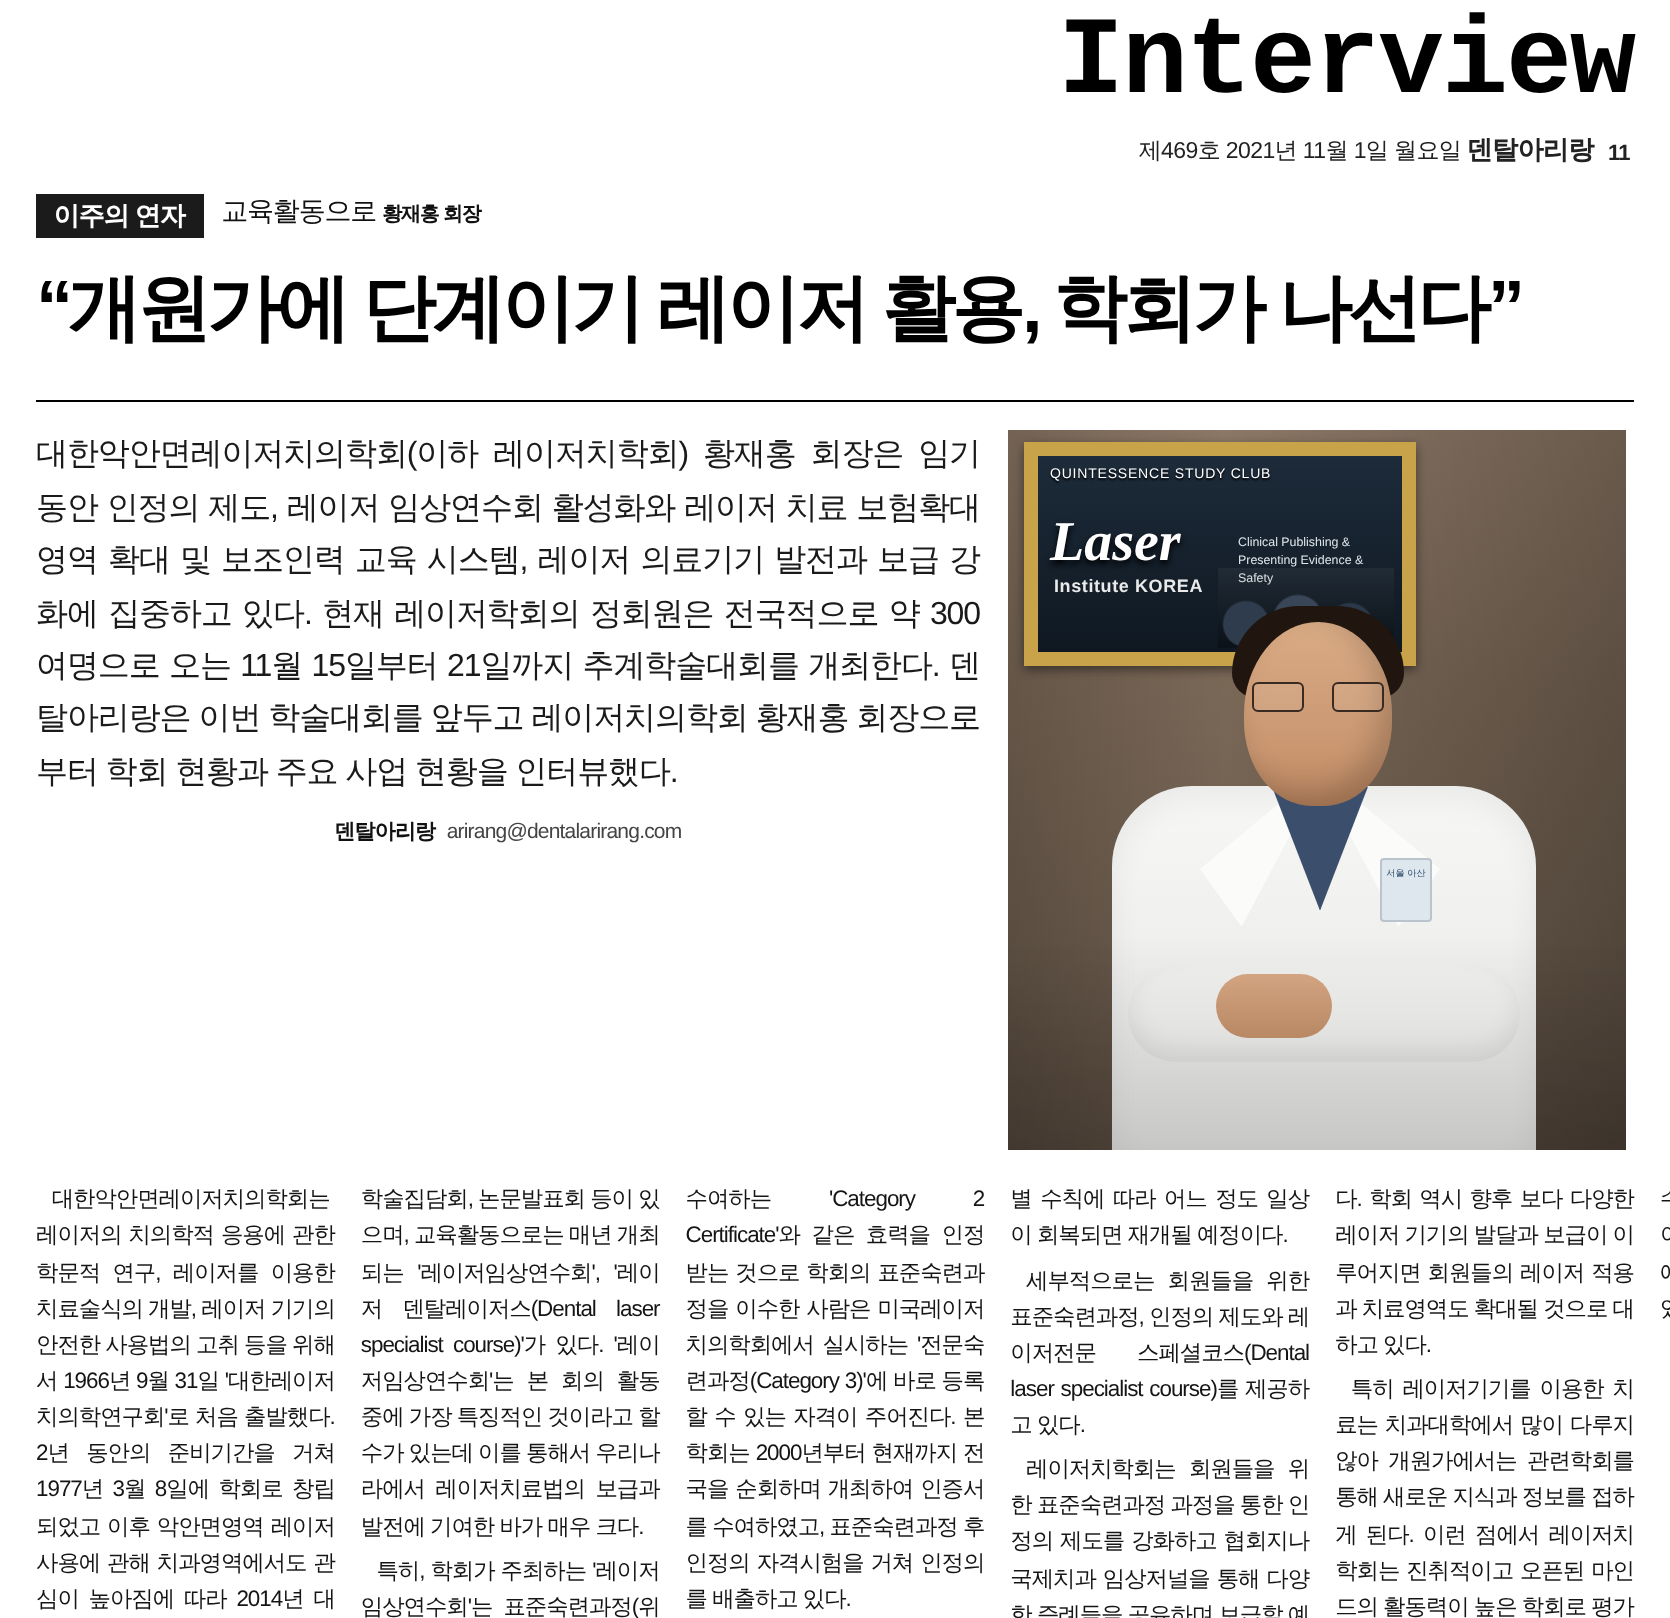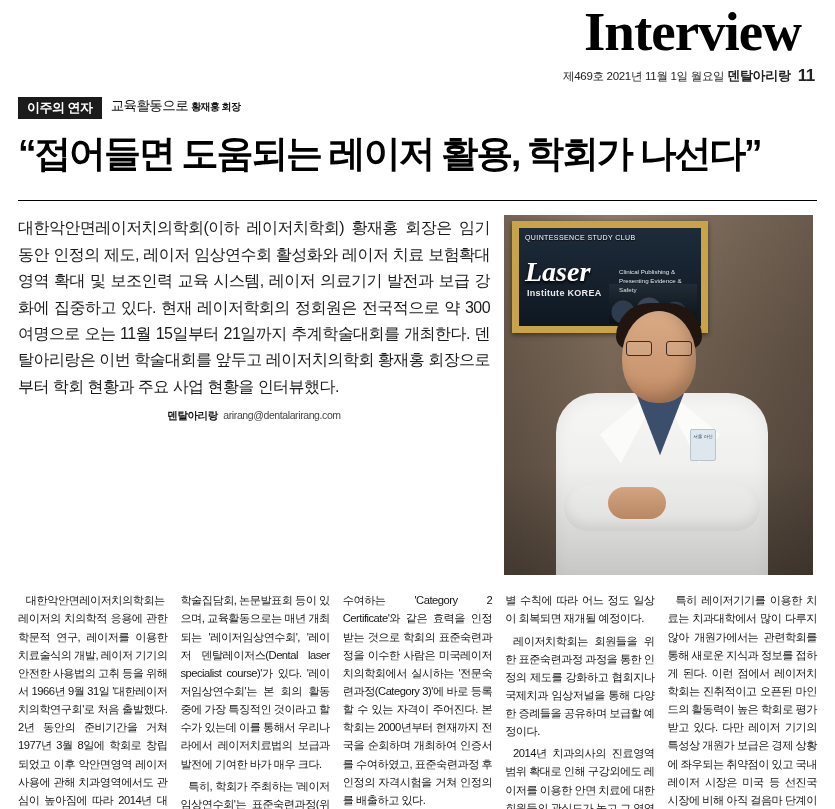--- a/index.html
+++ b/index.html
@@ -24,23 +24,23 @@
   }
 
   
   .masthead {
     position: relative;
     height: 86px;
     border-bottom: 0;
   }
   .masthead-title {
     position: absolute;
-    right: 16px;
+    right: 0;
     top: 4px;
-    font-family: Liberation Serif, serif;
+    font-family: Liberation Mono, monospace;
     font-weight: bold;
     font-size: 55px;
     letter-spacing: -1px;
     line-height: 1;
     color: #000;
   }
   .masthead-sub {
     position: absolute;
     right: 2px;
     top: 66px;
@@ -48,21 +48,21 @@
     color: #222;
     letter-spacing: -0.3px;
     white-space: nowrap;
   }
   .masthead-sub .paper {
     font-weight: bold;
     font-size: 13px;
   }
   .masthead-sub .pagenum {
     font-weight: bold;
-    font-size: 17px;
+    font-size: 11px;
     vertical-align: -1px;
     margin-left: 4px;
   }
 
   
   .kicker-row {
     display: flex;
     align-items: flex-start;
     gap: 9px;
     margin-top: 11px;
@@ -321,21 +321,21 @@
   </div>
 
   <div class="kicker-row">
     <span class="kicker-tag">이주의 연자</span>
     <span class="kicker-text">
       <span>교육활동으로</span>
       <span class="name">황재홍 회장</span>
     </span>
   </div>
 
-  <h1 class="headline">“접어들면 도움되는 레이저 활용, 학회가 나선다”</h1>
+  <h1 class="headline">“개원가에 단계이기 레이저 활용, 학회가 나선다”</h1>
   <div class="rule"></div>
 
   <div class="lead-wrap">
     <div>
       <div class="lead">대한악안면레이저치의학회(이하 레이저치학회) 황재홍 회장은 임기동안 인정의 제도, 레이저 임상연수회 활성화와 레이저 치료 보험확대 영역 확대 및 보조인력 교육 시스템, 레이저 의료기기 발전과 보급 강화에 집중하고 있다. 현재 레이저학회의 정회원은 전국적으로 약 300여명으로 오는 11월 15일부터 21일까지 추계학술대회를 개최한다. 덴탈아리랑은 이번 학술대회를 앞두고 레이저치의학회 황재홍 회장으로부터 학회 현황과 주요 사업 현황을 인터뷰했다.</div>
       <div class="byline">
         <span class="reporter">덴탈아리랑</span>
         <span class="email">arirang@dentalarirang.com</span>
       </div>
     </div>
@@ -365,18 +365,19 @@
       <div class="badge">서울 아산</div>
       <div class="grad"></div>
     </div>
   </div>
 
   <div class="cols" id="body-cols">
       <p class="first">대한악안면레이저치의학회는 레이저의 치의학적 응용에 관한 학문적 연구, 레이저를 이용한 치료술식의 개발, 레이저 기기의 안전한 사용법의 고취 등을 위해서 1966년 9월 31일 '대한레이저치의학연구회'로 처음 출발했다. 2년 동안의 준비기간을 거쳐 1977년 3월 8일에 학회로 창립되었고 이후 악안면영역 레이저 사용에 관해 치과영역에서도 관심이 높아짐에 따라 2014년 대한악안면레이저치의학회로 변경을 선언했다.</p>
       <p class="first">레이저치학회 활동은 크게 학술 활동과 교육활동으로 나누어지는데, 학술활동으로는 매년 춘추계 2회로 개최되는 학술대회, 학술집담회, 논문발표회 등이 있으며, 교육활동으로는 매년 개최되는 '레이저임상연수회', '레이저 덴탈레이저스(Dental laser specialist course)'가 있다. '레이저임상연수회'는 본 회의 활동 중에 가장 특징적인 것이라고 할 수가 있는데 이를 통해서 우리나라에서 레이저치료법의 보급과 발전에 기여한 바가 매우 크다.</p>
       <p class="first">특히, 학회가 주최하는 '레이저임상연수회'는 표준숙련과정(위원장 서동진원장, CCL치과)으로 강의, 실습, 필기시험, 구술시험 등으로 구성되며, 시험을 통과한 사람에게는 본 학회가 발행하는 인증서가 수여된다. 이 인증서는 미국레이저치의학회가 수여하는 'Category 2 Certificate'와 같은 효력을 인정받는 것으로 학회의 표준숙련과정을 이수한 사람은 미국레이저치의학회에서 실시하는 '전문숙련과정(Category 3)'에 바로 등록할 수 있는 자격이 주어진다. 본 학회는 2000년부터 현재까지 전국을 순회하며 개최하여 인증서를 수여하였고, 표준숙련과정 후 인정의 자격시험을 거쳐 인정의를 배출하고 있다.</p>
       <p class="first">다만, 표준숙련과정은 2020년 예상치 못한 코로나19의 상황으로 현재까지 잠시 중단된 상태이다. 향후 위드 코로나로 접어들면 정부의 사회적 거리두기 단계별 수칙에 따라 어느 정도 일상이 회복되면 재개될 예정이다.</p>
+      <p class="first">세부적으로는 회원들을 위한 표준숙련과정, 인정의 제도와 레이저전문 스페셜코스(Dental laser specialist course)를 제공하고 있다.</p>
       <p class="first">레이저치학회는 회원들을 위한 표준숙련과정 과정을 통한 인정의 제도를 강화하고 협회지나 국제치과 임상저널을 통해 다양한 증례들을 공유하며 보급할 예정이다.</p>
       <p class="first">2014년 치과의사의 진료영역 범위 확대로 인해 구강외에도 레이저를 이용한 안면 치료에 대한 회원들의 관심도가 높고 그 영역 역시 조금씩 넓어지고 있는 추세다. 학회 역시 향후 보다 다양한 레이저 기기의 발달과 보급이 이루어지면 회원들의 레이저 적용과 치료영역도 확대될 것으로 대하고 있다.</p>
       <p class="first">특히 레이저기기를 이용한 치료는 치과대학에서 많이 다루지 않아 개원가에서는 관련학회를 통해 새로운 지식과 정보를 접하게 된다. 이런 점에서 레이저치학회는 진취적이고 오픈된 마인드의 활동력이 높은 학회로 평가받고 있다. 다만 레이저 기기의 특성상 개원가 보급은 경제 상황에 좌우되는 취약점이 있고 국내 레이저 시장은 미국 등 선진국 시장에 비해 아직 걸음마 단계이기 때문에 앞으로 현실적인 보험수가 적립 보급되어 경영에 도움이 됨은 물론 관련 산업의 발전에도 기여할 수 있기를 희망하고 있다.</p>
     </div>
 
 </div>
 
 </body></html>

